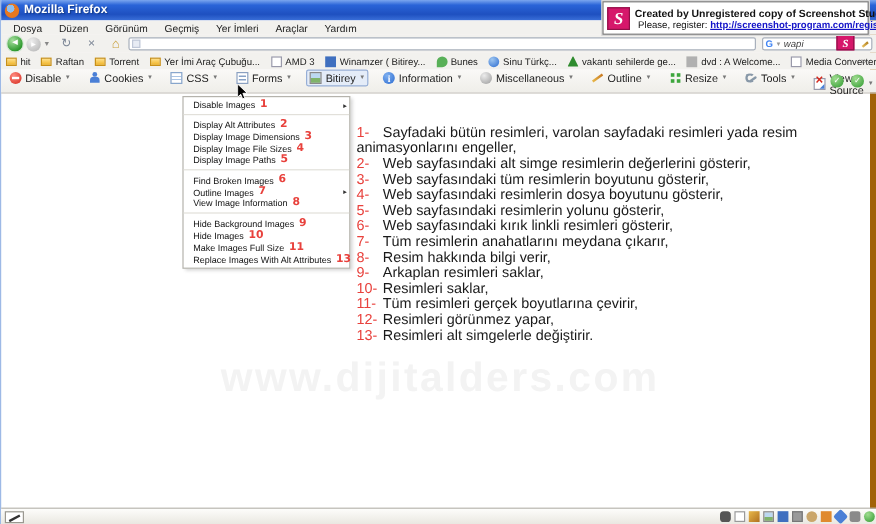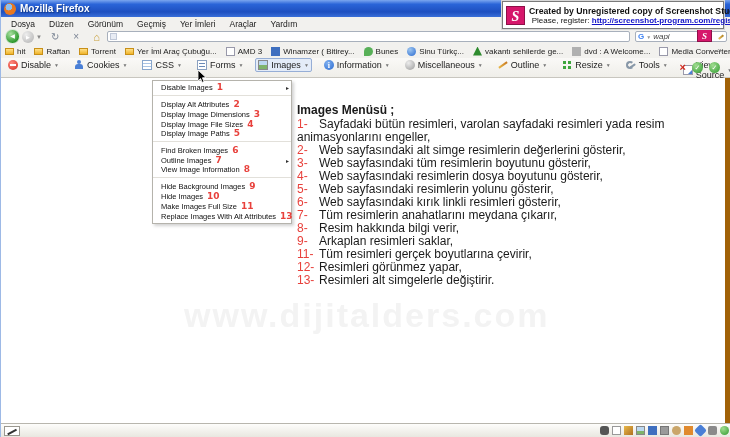--- a/index.html
+++ b/index.html
@@ -271,21 +271,21 @@
         <span>CSS</span>
         <span class="dd">▼</span>
       </span>
       <span class="dev-item">
         <span class="devic ic-forms"></span>
         <span>Forms</span>
         <span class="dd">▼</span>
       </span>
       <span class="dev-item active">
         <span class="devic ic-images"></span>
-        <span>Images</span>
+        <span>Bitirey</span>
         <span class="dd">▼</span>
       </span>
       <span class="dev-item">
         <span class="devic ic-information"></span>
         <span>Information</span>
         <span class="dd">▼</span>
       </span>
       <span class="dev-item">
         <span class="devic ic-misc"></span>
         <span>Miscellaneous</span>
@@ -380,21 +380,20 @@
 
       </div>
   </div>
 
   <svg id="cursor" width="9" height="13" viewBox="0 0 9 13">
     <polygon points="0,0 0,11 2.6,8.6 4.2,12.4 6,11.6 4.4,7.8 8,7.6" fill="#000" stroke="#fff" stroke-width="0.8"></polygon>
   </svg>
 
   <div id="page-watermark">www.dijitalders.com</div>
   <div id="content">
-    <div id="content-title">Images Menüsü ;</div>
     <div>
       <div class="c-item">
           <span class="c-num">1-</span><span class="c-text">Sayfadaki bütün resimleri,  varolan sayfadaki resimleri yada resim animasyonlarını engeller,</span>
         </div>
         <div class="c-item">
           <span class="c-num">2-</span><span class="c-text">Web sayfasındaki alt simge resimlerin değerlerini gösterir,</span>
         </div>
         <div class="c-item">
           <span class="c-num">3-</span><span class="c-text">Web sayfasındaki tüm resimlerin boyutunu gösterir,</span>
         </div>
@@ -408,20 +407,23 @@
           <span class="c-num">6-</span><span class="c-text">Web sayfasındaki kırık linkli resimleri gösterir,</span>
         </div>
         <div class="c-item">
           <span class="c-num">7-</span><span class="c-text">Tüm resimlerin anahatlarını meydana çıkarır,</span>
         </div>
         <div class="c-item">
           <span class="c-num">8-</span><span class="c-text">Resim hakkında bilgi verir,</span>
         </div>
         <div class="c-item">
           <span class="c-num">9-</span><span class="c-text">Arkaplan resimleri saklar,</span>
+        </div>
+        <div class="c-item">
+          <span class="c-num">10-</span><span class="c-text">Resimleri saklar,</span>
         </div>
         <div class="c-item">
           <span class="c-num">11-</span><span class="c-text">Tüm resimleri gerçek boyutlarına çevirir,</span>
         </div>
         <div class="c-item">
           <span class="c-num">12-</span><span class="c-text">Resimleri görünmez yapar,</span>
         </div>
         <div class="c-item">
           <span class="c-num">13-</span><span class="c-text">Resimleri alt simgelerle değiştirir.</span>
         </div>

